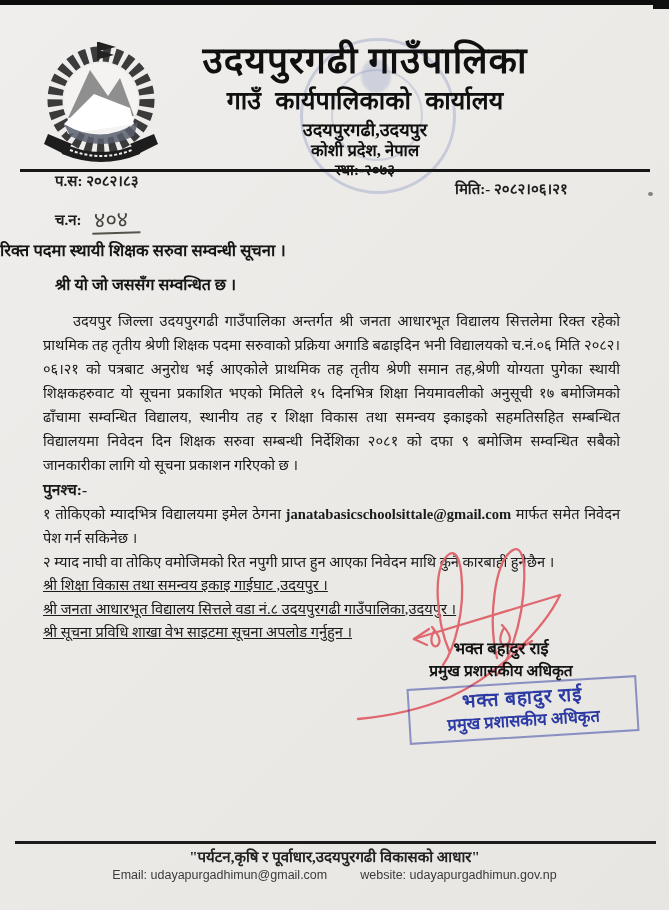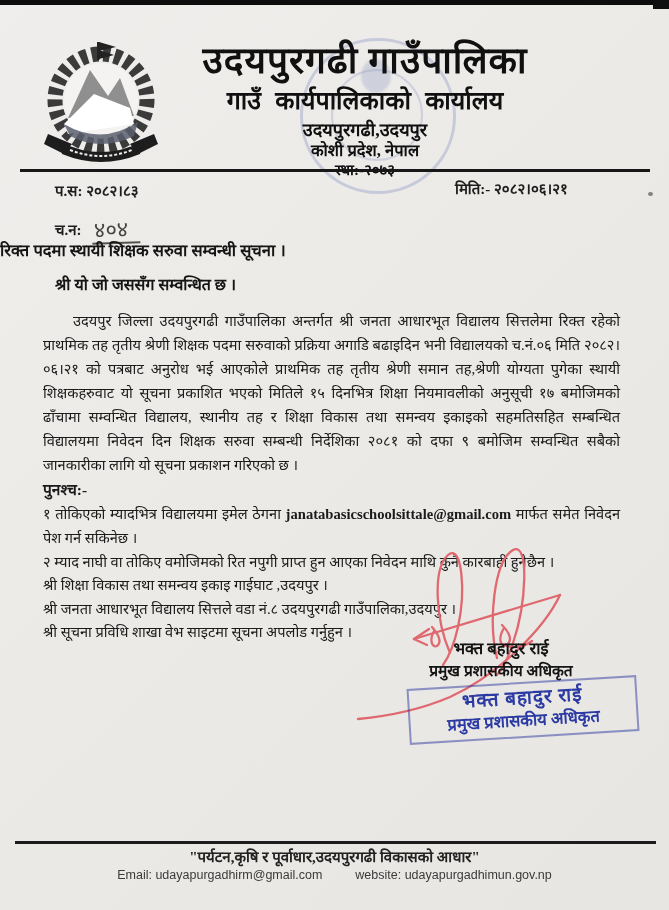--- a/index.html
+++ b/index.html
@@ -32,21 +32,21 @@
   }
   .hdr{position:absolute;left:150px;top:38px;width:430px;text-align:center;color:#101010;}
   .hdr-line1{font-size:37px;font-weight:bold;letter-spacing:1px;line-height:46px;}
   .hdr-line2{font-size:25px;font-weight:bold;word-spacing:8px;line-height:31px;margin-top:1px;}
   .hdr-line3{font-size:18px;font-weight:bold;line-height:22px;margin-top:3px;}
   .hdr-line4{font-size:16.5px;font-weight:bold;line-height:20px;}
   .hdr-line5{font-size:15px;font-weight:bold;line-height:18px;}
   .rule-top{position:absolute;left:20px;top:169px;width:630px;height:3px;background:#171717;}
 
   
-  .ref-left{position:absolute;left:55px;top:180px;color:#1d1d1d;}
+  .ref-left{position:absolute;left:55px;top:170px;color:#1d1d1d;}
   .ref-ps{font-size:15px;font-weight:bold;}
   .ref-cn-row{margin-top:19px;font-size:15px;font-weight:bold;display:flex;align-items:flex-start;}
   .hand-number{
     font-size:22px;color:#47443f;margin-left:10px;transform:rotate(-2deg);
     border-bottom:2px solid #55524c;padding:0 12px 1px 2px;line-height:22px;font-weight:normal;
   }
   .ref-right{position:absolute;left:455px;top:178px;color:#1d1d1d;}
   .ref-date{font-size:15px;font-weight:bold;}
   .ref-ns{font-size:14.5px;font-weight:bold;margin-top:5px;}
 
@@ -58,21 +58,21 @@
   
   .bodytext{
     position:absolute;left:43px;top:309px;width:577px;color:#1a1a1a;
     font-size:14.6px;line-height:24px;
   }
   .bodytext p{margin:0;text-align:justify;text-indent:30px;}
   .ps-label{font-weight:bold;font-size:15.5px;margin-top:1px;}
   .note{text-align:justify;}
   .note .email{font-weight:bold;}
   .cc-label{font-weight:bold;font-size:15.5px;}
-  .cc-line{line-height:23.5px;}
+  .cc-line{line-height:23.5px;text-decoration:underline;}
 
   
   .sig-ink{position:absolute;left:352px;top:543px;width:268px;height:180px;pointer-events:none;}
   .sig-print{position:absolute;left:378px;top:638px;width:246px;text-align:center;color:#141414;}
   .sig-name{font-size:16.5px;font-weight:bold;line-height:22px;}
   .sig-title{font-size:15.5px;font-weight:bold;line-height:21px;}
   .stamp{
     position:absolute;left:408px;top:682px;width:218px;padding:2px 4px 4px 4px;
     transform:rotate(-3.5deg);text-align:center;
     border:2px solid rgba(43,58,160,.5);
@@ -173,19 +173,19 @@
 
   <div class="stamp">
     <div class="stamp-name">भक्त बहादुर राई</div>
     <div class="stamp-title">प्रमुख प्रशासकीय अधिकृत</div>
   </div>
 
   <div class="rule-bottom"></div>
   <div class="slogan">"पर्यटन,कृषि र पूर्वाधार,उदयपुरगढी विकासको आधार"</div>
   <div class="contact">
     <span>Email:</span>
-    <span>udayapurgadhirm@gmail.com</span>
+    <span>udayapurgadhimun@gmail.com</span>
     <span class="gap"></span>
     <span>website:</span>
     <span>udayapurgadhimun.gov.np</span>
   </div>
 
 </div>
 
 </body></html>

